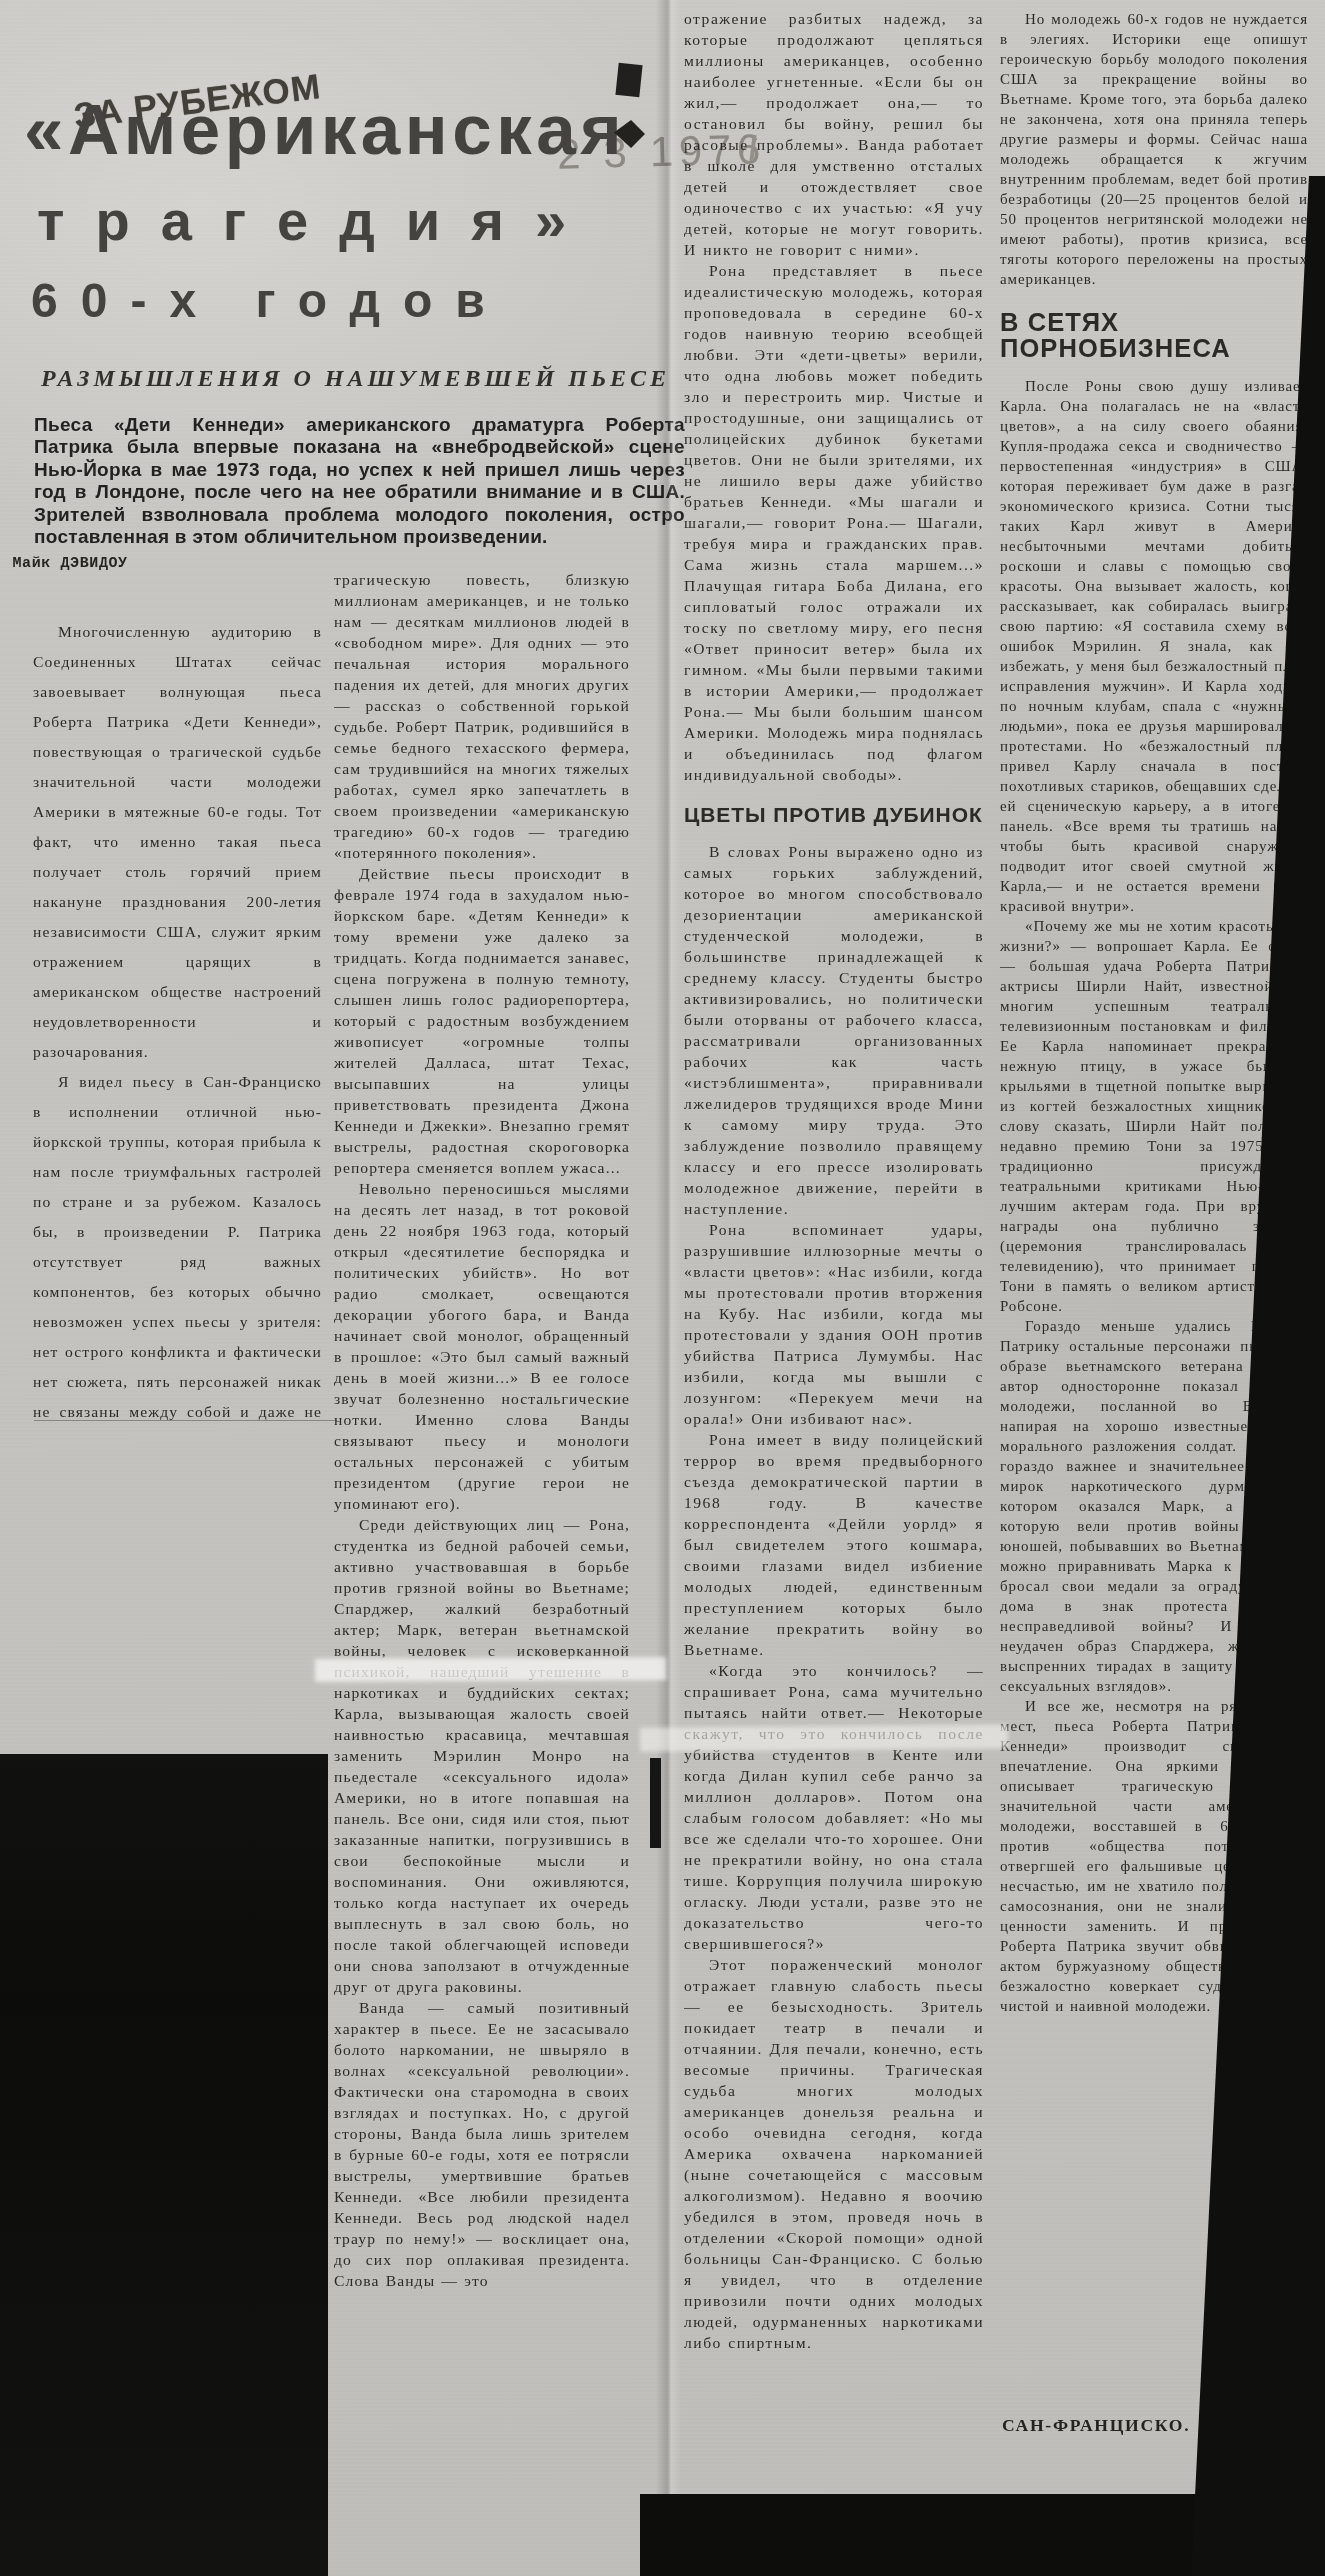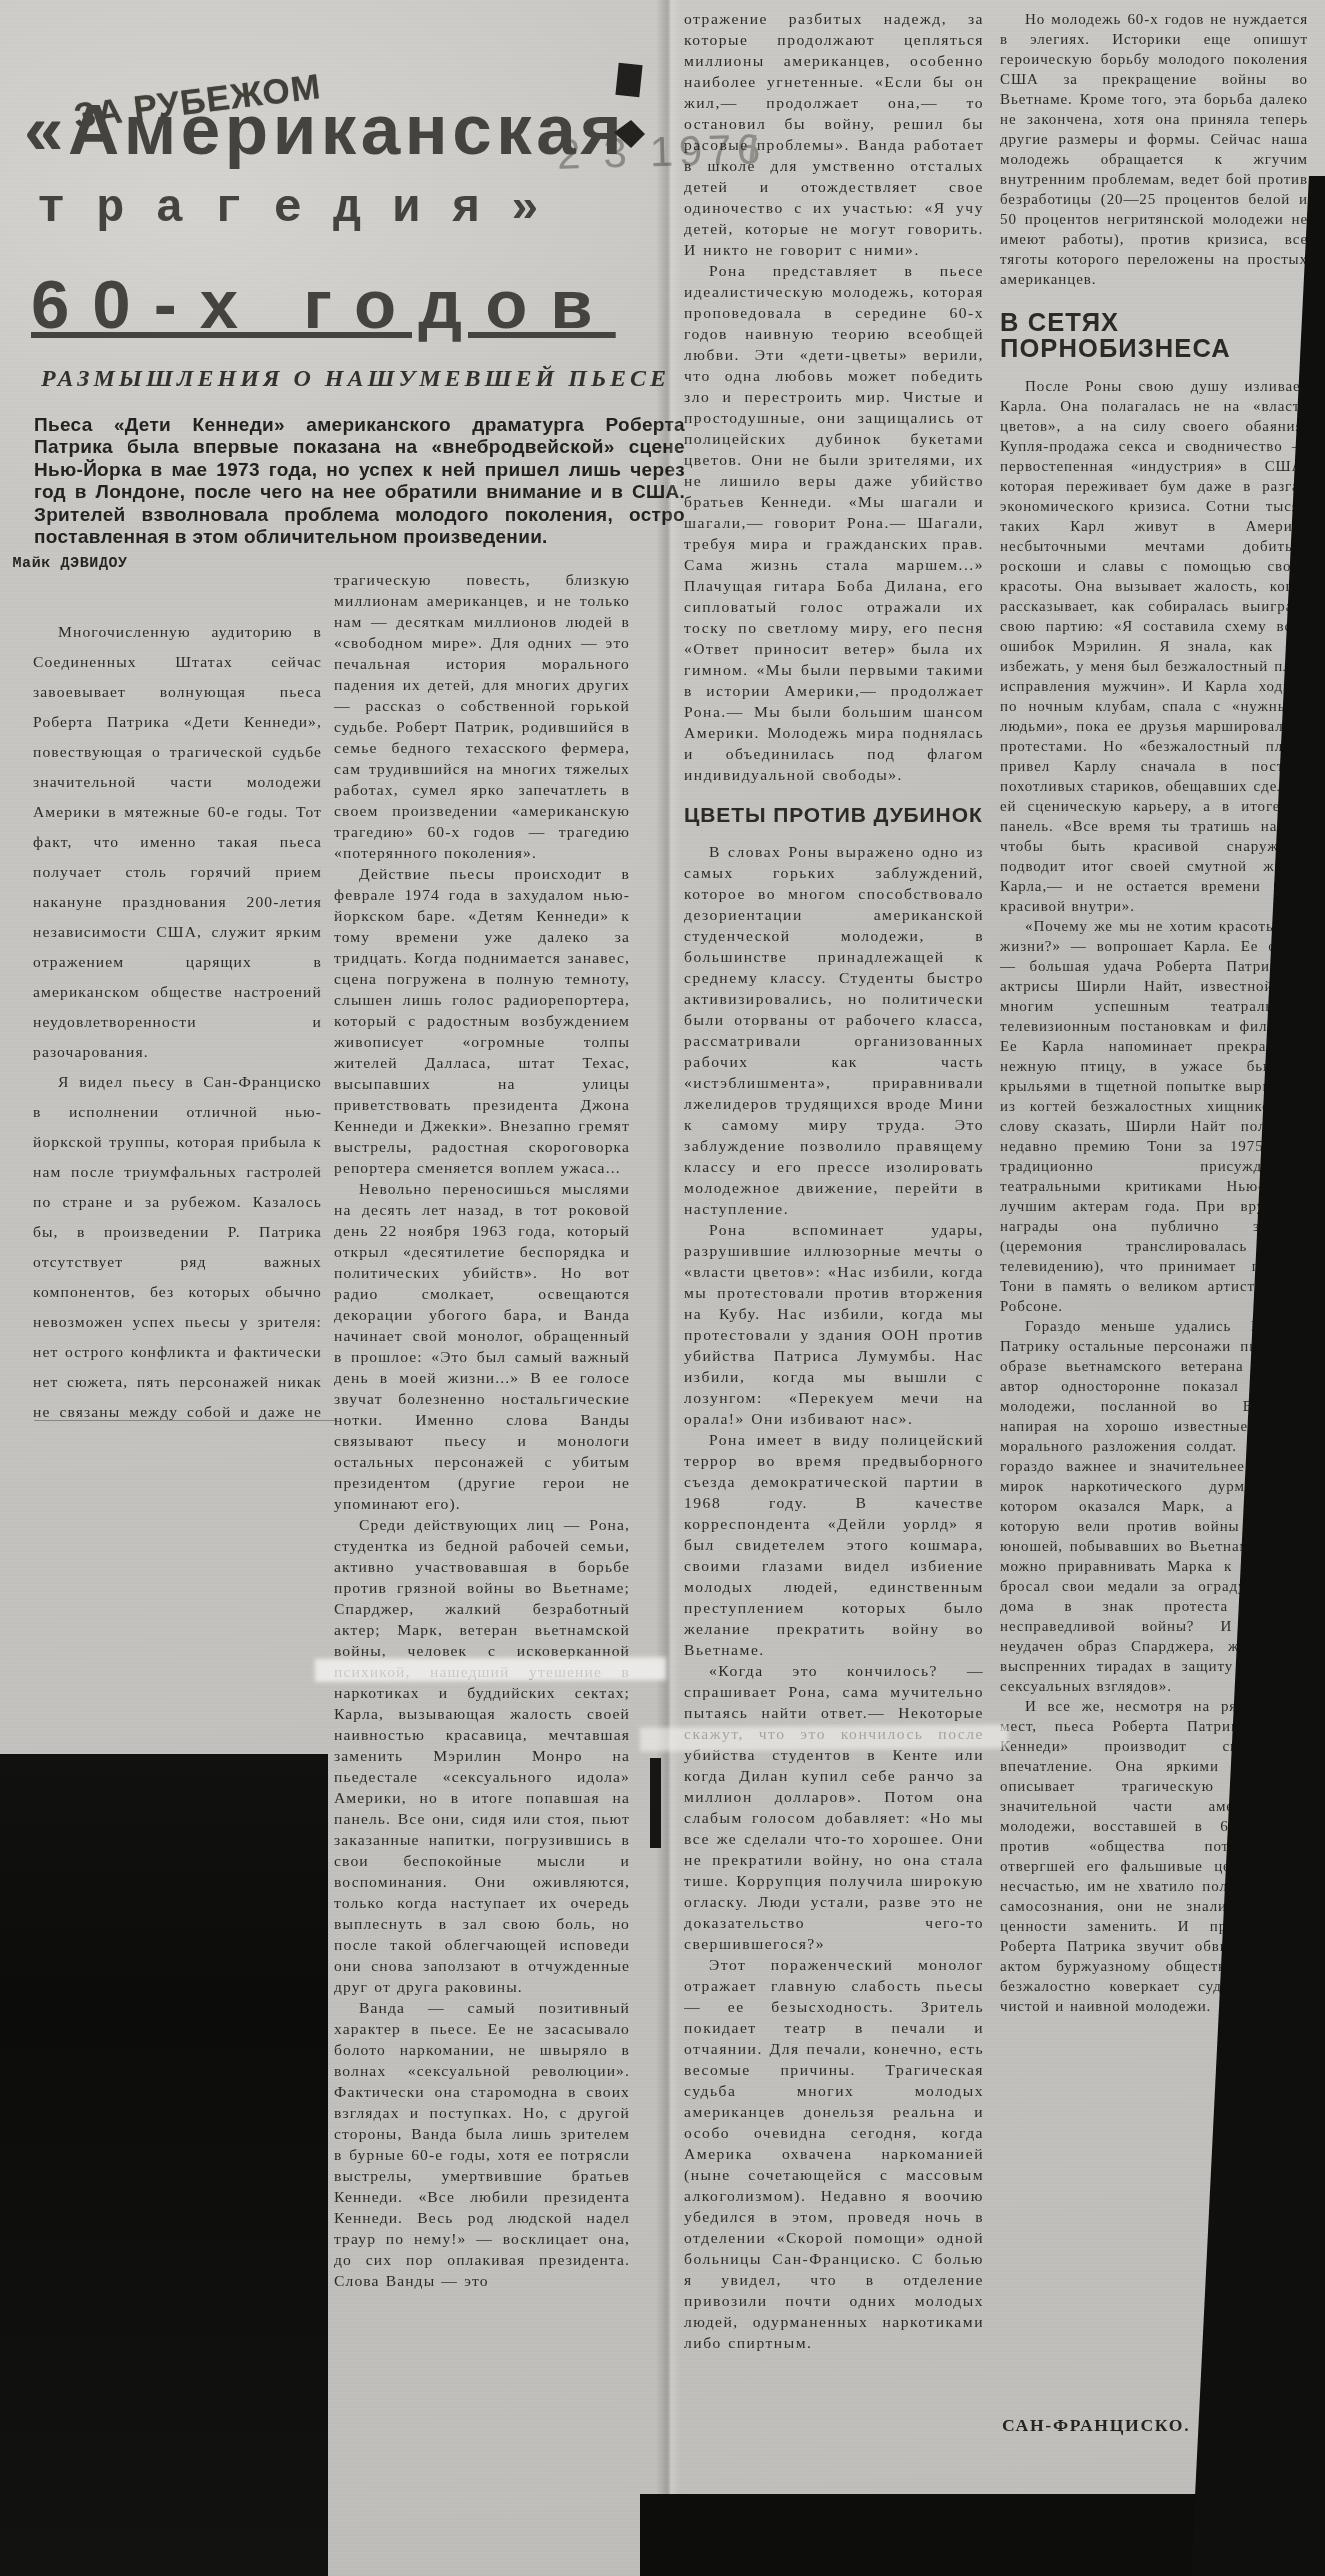--- a/index.html
+++ b/index.html
@@ -20,22 +20,22 @@
     font-size:35px;letter-spacing:1.1px;color:#39362f;transform:rotate(-7deg);
     text-shadow:0 0 1.1px rgba(57,54,47,.55);opacity:.93;
   }
   .date-stamp{
     left:557px;top:128px;font-family:"Liberation Sans",sans-serif;
     font-size:42px;letter-spacing:5.7px;color:#8d8a84;transform:rotate(-1.5deg);
   }
   .stamp-artifact{left:751px;top:135px;width:4px;height:26px;background:#938f89;transform:rotate(7deg);}
   .hl{font-family:"Liberation Sans",sans-serif;font-weight:bold;color:#454340;white-space:nowrap;}
   .hl1{left:24px;top:89px;font-size:71px;letter-spacing:4.5px;}
-  .hl2{left:37px;top:182px;font-size:47px;letter-spacing:31px;font-family:Liberation Mono, monospace;}
-  .hl3{left:31px;top:265px;font-size:69px;letter-spacing:23px;text-decoration:underline;}
+  .hl2{left:37px;top:188px;font-size:56px;letter-spacing:31px;}
+  .hl3{left:31px;top:273px;font-size:48px;letter-spacing:23px;}
   .subtitle{
     left:41px;top:365px;width:635px;font-family:"Liberation Serif",serif;
     font-weight:bold;font-style:italic;font-size:24px;letter-spacing:4px;
     color:#33312e;white-space:nowrap;
   }
   .lede{
     left:34px;top:414px;width:651px;font-family:"Liberation Sans",sans-serif;
     font-weight:bold;font-size:19px;line-height:22.4px;text-align:justify;
     color:#232220;letter-spacing:0.3px;
   }

